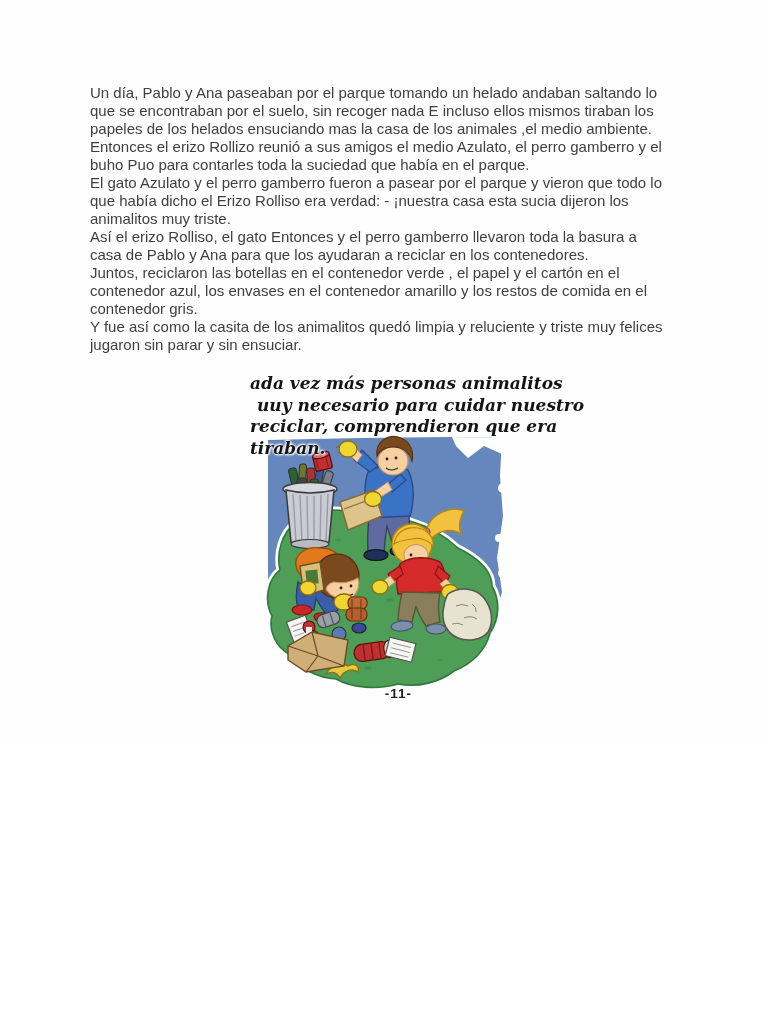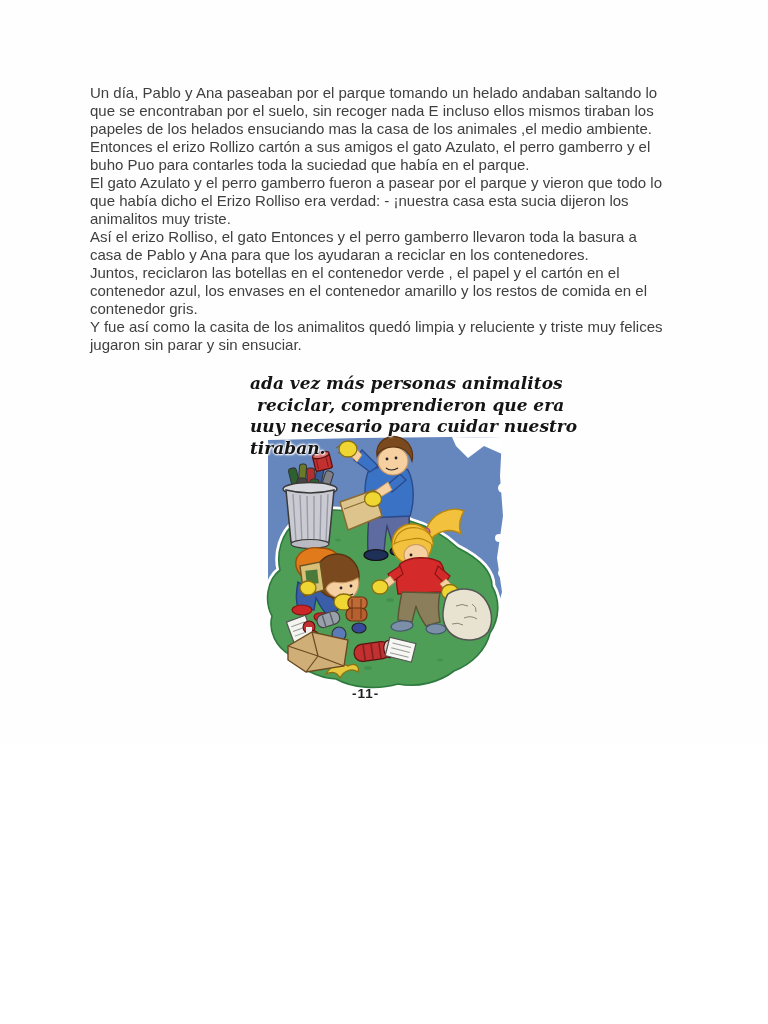--- a/index.html
+++ b/index.html
@@ -9,41 +9,41 @@
   .story{position:absolute;left:90px;top:84px;width:581px;font-size:15px;line-height:18px;
          color:#3f3f3f;letter-spacing:0px;}
   .story p{margin:0;padding:0;}
   .caption{position:absolute;left:250px;top:373px;width:300px;font-family:"DejaVu Serif",serif;
            font-style:italic;font-weight:bold;font-size:17px;line-height:21.5px;color:#141414;
            z-index:3;
            text-shadow:0 0 2px #fff,0 0 3px #fff,1px 1px 2px #fff,-1px -1px 2px #fff;}
   .caption .cap-line{white-space:nowrap;}
   .caption .cap-line:nth-child(2){padding-left:7px;}
   .illustration{position:absolute;left:240px;top:368px;width:300px;height:345px;z-index:1;}
-  .pagenum{position:absolute;left:352px;top:686px;width:60px;text-align:left;z-index:4;
+  .pagenum{position:absolute;left:352px;top:686px;width:60px;text-align:right;z-index:4;
            font-size:13.5px;font-weight:bold;color:#1f1f1f;letter-spacing:1px;}
 </style>
 </head>
 <body>
 
 <div class="page">
 
   <div class="story">
     <p>Un día, Pablo y Ana paseaban por el parque tomando un helado andaban saltando lo que se encontraban por el suelo, sin recoger nada E incluso ellos mismos tiraban los papeles de los helados ensuciando mas la casa de los animales ,el medio ambiente.</p>
-    <p>Entonces el erizo Rollizo cartón a sus amigos el gato Azulato, el perro gamberro y el buho Puo para contarles toda la suciedad que había en el parque.</p>
+    <p>Entonces el erizo Rollizo reunió a sus amigos el medio Azulato, el perro gamberro y el buho Puo para contarles toda la suciedad que había en el parque.</p>
     <p>El gato Azulato y el perro gamberro fueron a pasear por el parque y vieron que todo lo que había dicho el Erizo Rolliso era verdad: - ¡nuestra casa esta sucia dijeron los animalitos muy triste.</p>
     <p>Así el erizo Rolliso, el gato Entonces y el perro gamberro llevaron toda la basura a casa de Pablo y Ana para que los ayudaran a reciclar en los contenedores.</p>
     <p>Juntos, reciclaron las botellas en el contenedor verde , el papel y el cartón en el contenedor azul, los envases en el contenedor amarillo y los restos de comida en el contenedor gris.</p>
     <p>Y fue así como la casita de los animalitos quedó limpia y reluciente y triste muy felices jugaron sin parar y sin ensuciar.</p>
   </div>
 
   <div class="caption">
     <div class="cap-line">ada vez más personas animalitos</div>
+    <div class="cap-line">uuy necesario para cuidar nuestro</div>
     <div class="cap-line">reciclar, comprendieron que era</div>
-    <div class="cap-line">uuy necesario para cuidar nuestro</div>
     <div class="cap-line">tiraban.</div>
   </div>
 
   <svg class="illustration" viewBox="0 0 300 345">
 
     <g>
       <path d="M28,72 L120,70 L210,69 L262,70 L260,108 L263,148 L257,190 L262,224 L253,256
                L240,249 L226,258 L211,250 L205,230 L197,212 L120,214 L28,214 Z" fill="#6687bd"></path>
       <path d="M212,69 L262,70 L262,86 L244,78 L228,90 L216,78 Z" fill="#ffffff"></path>
       <circle cx="263" cy="120" r="5" fill="#ffffff"></circle>

